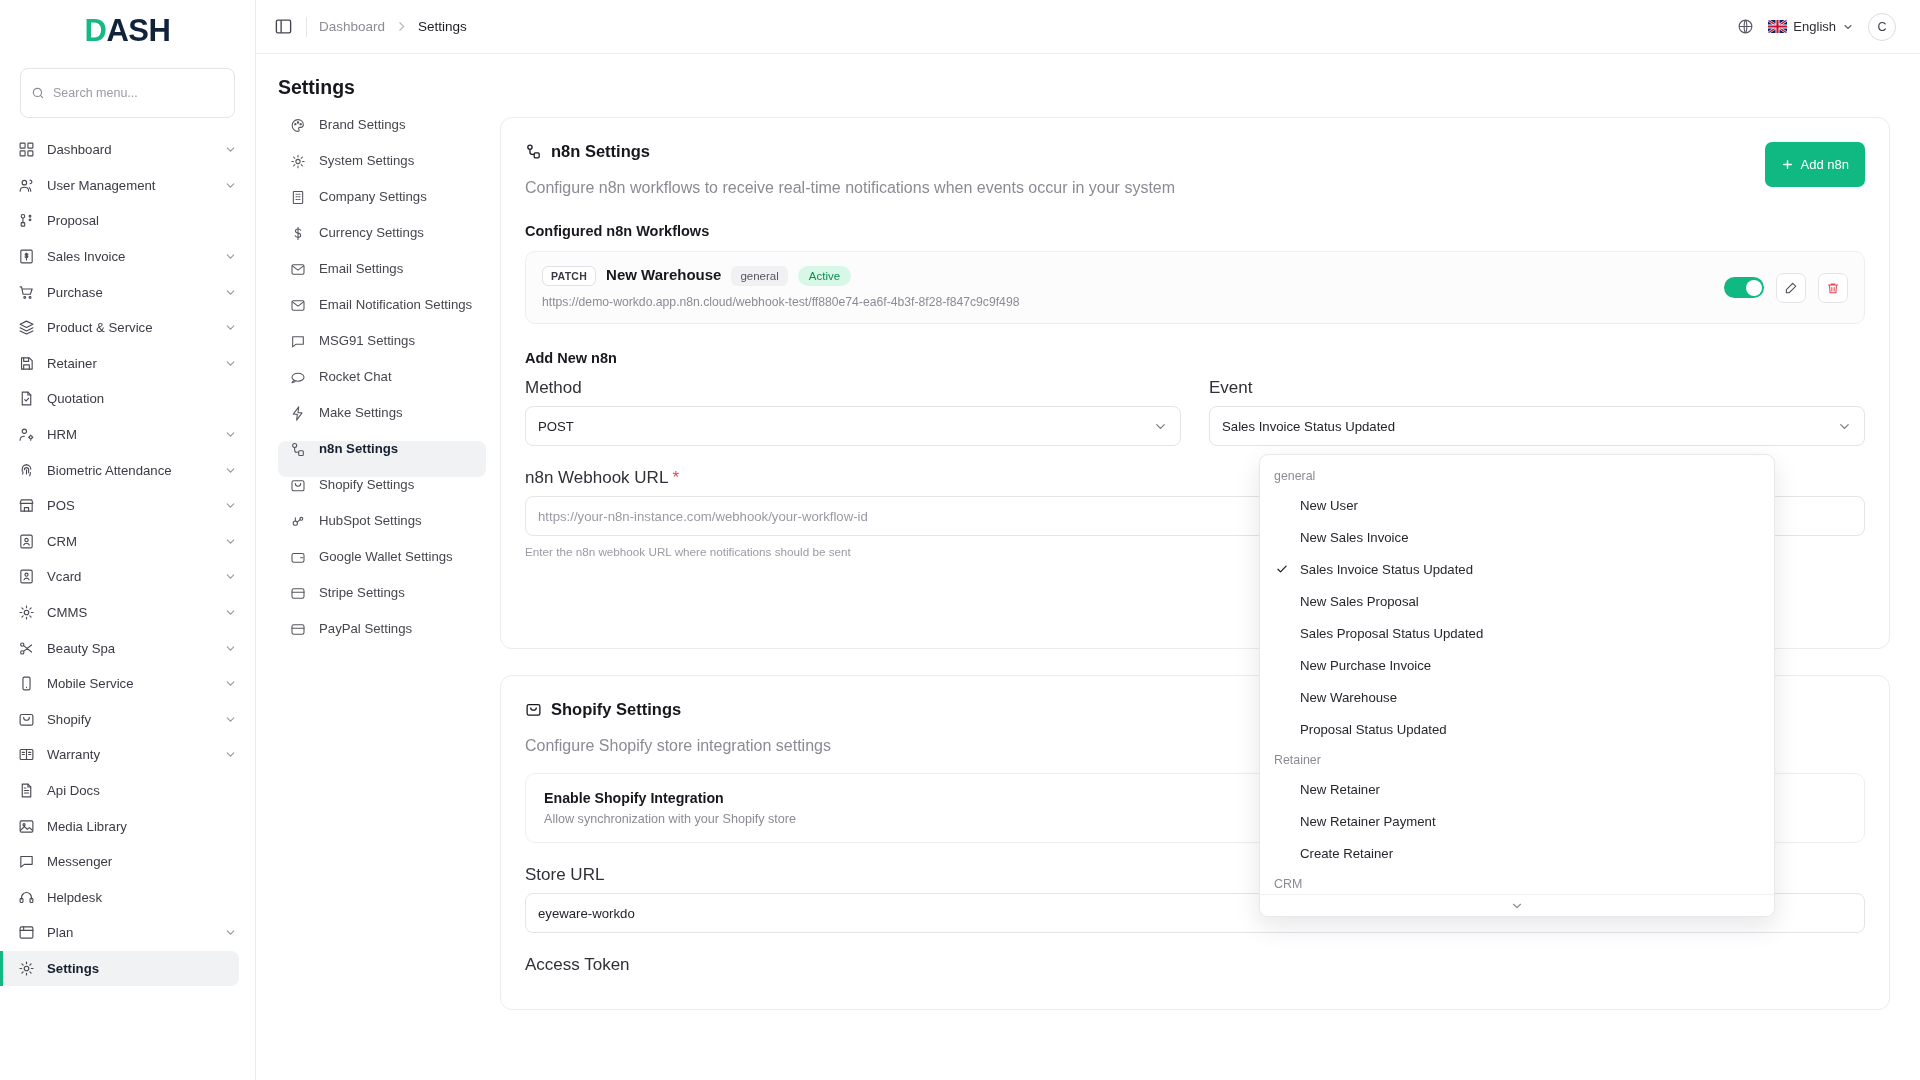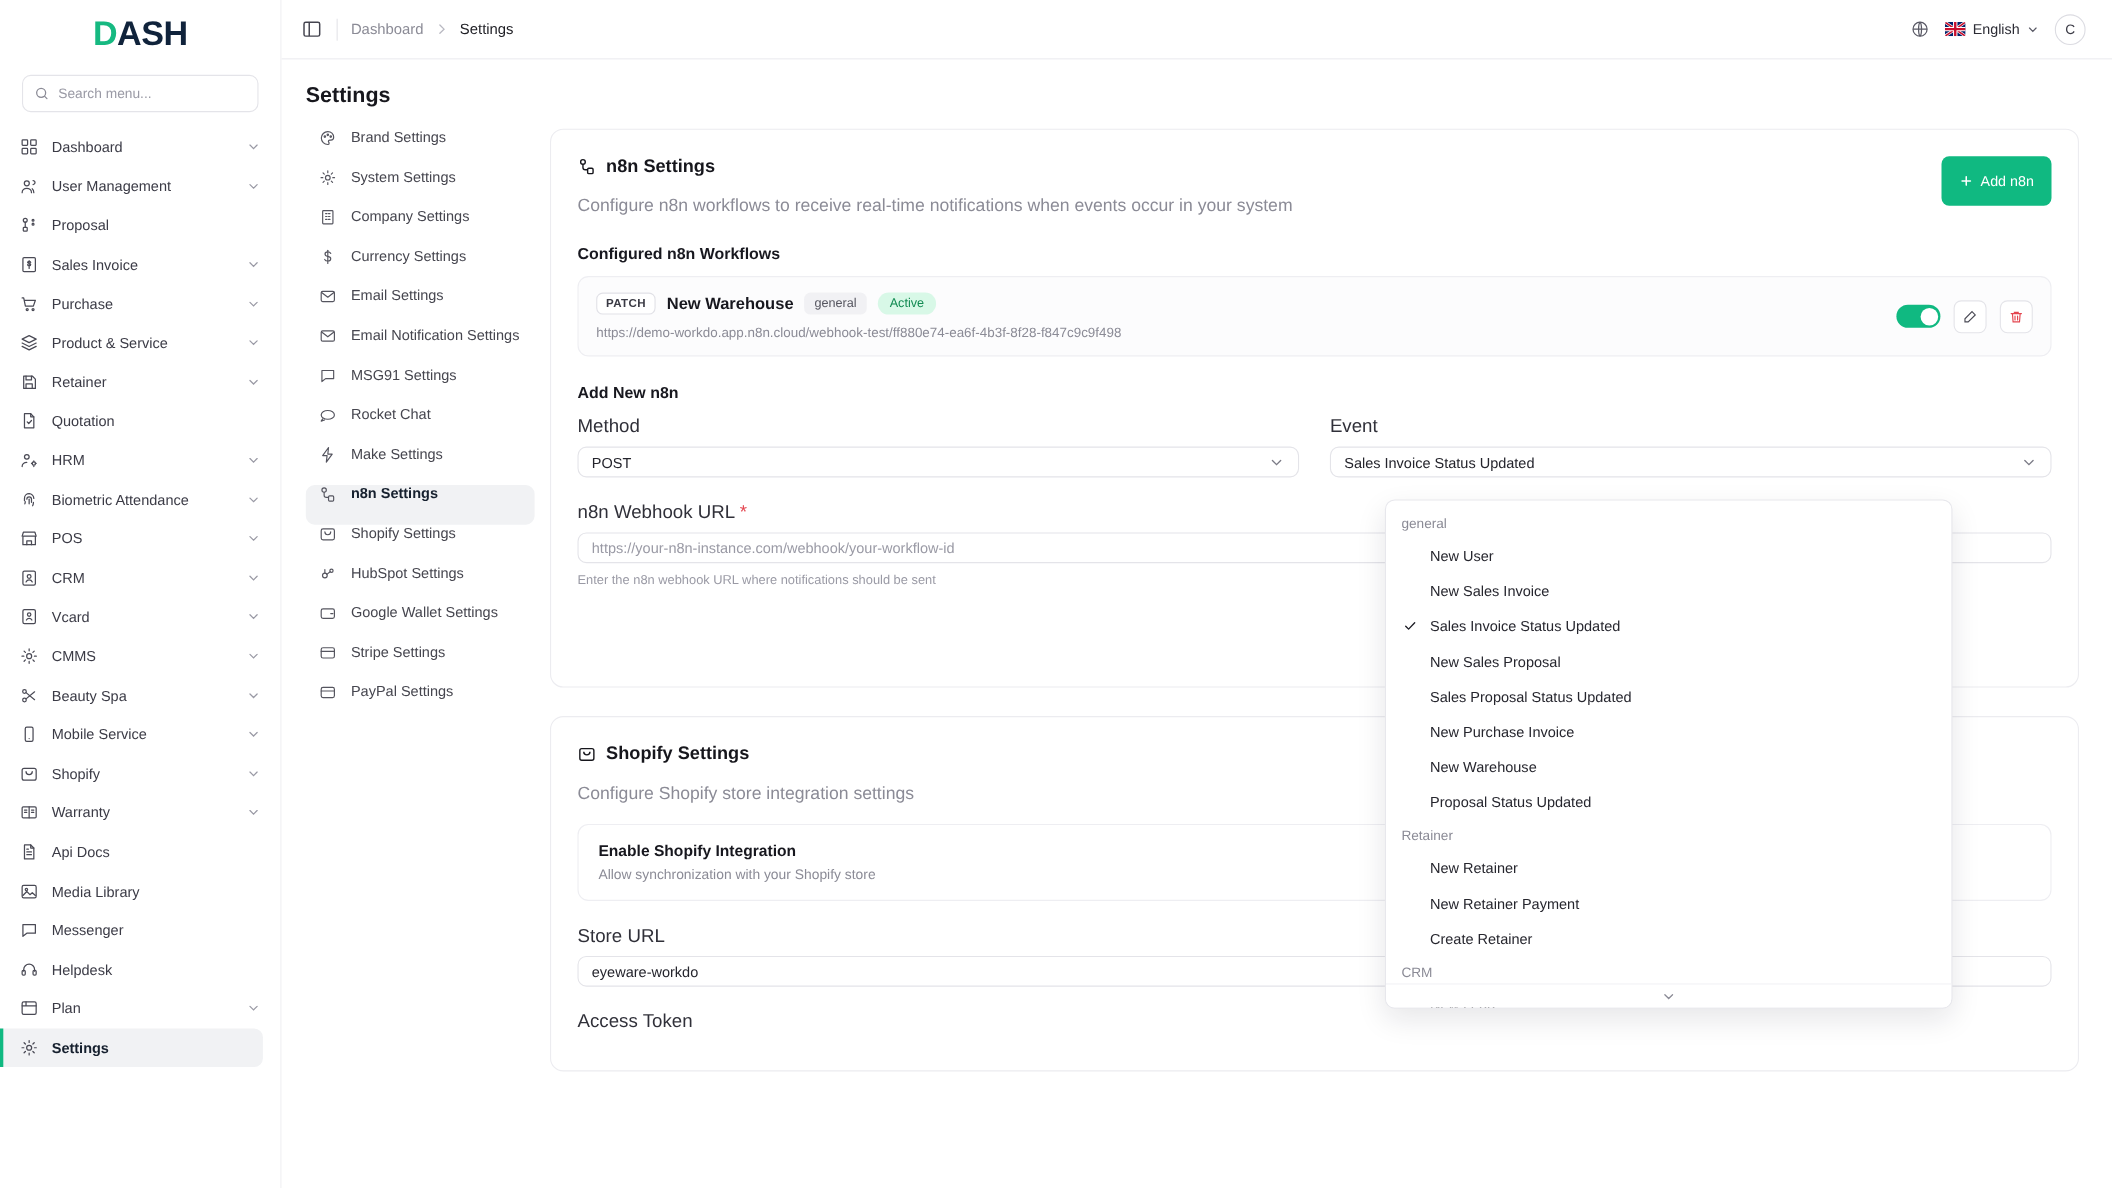--- a/index.html
+++ b/index.html
@@ -20,21 +20,21 @@
     display: flex; flex-direction: column;
     padding: 0 0 0 0;
     overflow: hidden;
   }
   .logo-wrap { height: 62px; display:flex; align-items:center; justify-content:center; }
   .logo { font-size: 31px; font-weight: 800; letter-spacing: -0.5px; display:flex; align-items:center; }
   .logo .d { color: #16b981; }
   .logo .rest { color: #10233b; }
   .search-wrap { padding: 6px 20px 10px 20px; }
   .search-box {
-    height: 34px; border: 1px solid #e4e4e9; border-radius: 8px;
+    height: 50px; border: 1px solid #e4e4e9; border-radius: 8px;
     display: flex; align-items: center; gap: 8px; padding: 0 10px;
     background: #fff;
   }
   .search-box input {
     border: none; outline: none; font-size: 12.5px; color: #8b8b96;
     font-family: "Liberation Sans", sans-serif; width: 100%; background: transparent;
   }
   .search-box input::placeholder { color: #9a9aa5; }
   .nav { flex: 1; overflow: hidden; padding-top: 4px; }
   .nav-item {
@@ -109,21 +109,21 @@
     font-size: 13px; font-weight:500; display:flex; align-items:center; gap:7px;
     cursor:pointer; font-family:"Liberation Sans", sans-serif;
   }
   .section-label { font-size: 14.5px; font-weight:600; color:#18181f; margin: 26px 0 12px 0; }
 
   .wf-card {
     border:1px solid #eeeef2; border-radius:10px; background:#fcfcfd;
     padding: 14px 16px; display:flex; align-items:center;
   }
   .wf-left { min-width:0; }
-  .wf-row1 { display:flex; align-items:center; gap: 10px; }
+  .wf-row1 { display:flex; gap: 10px; }
   .chip-method {
     border:1px solid #e1e1e7; border-radius: 6px; padding: 3px 8px;
     font-size: 10.5px; font-weight:600; color:#3a3a44; background:#fff; letter-spacing:.3px;
   }
   .wf-name { font-size: 15px; font-weight:600; color:#17171e; }
   .chip-grey { background:#f1f1f4; color:#55555f; border-radius: 6px; padding: 4px 9px; font-size: 11.5px; }
   .chip-green { background:#d8f8e7; color:#128a52; border-radius: 11px; padding: 4px 11px; font-size: 11.5px; }
   .wf-url { font-size: 12.2px; color:#8b8b96; margin-top: 9px; white-space:nowrap; overflow:hidden; text-overflow:ellipsis; }
   .wf-actions { margin-left:auto; display:flex; align-items:center; gap: 12px; }
   .toggle { width:40px;height:21px;border-radius:11px;background:#10b981;position:relative;cursor:pointer;flex:0 0 40px;}
@@ -132,21 +132,21 @@
     width:30px;height:30px;border:1px solid #e4e4e9;border-radius:7px;background:#fff;
     display:flex;align-items:center;justify-content:center;cursor:pointer;color:#4a4a55;
   }
   .icon-btn.danger { color:#e4454f; }
 
   .form-grid { display:flex; gap: 28px; margin-top: 6px; }
   .fg { flex: 1; min-width: 0; }
   .f-label { font-size: 17px; color:#303039; margin-bottom: 8px; font-weight:500;}
   .f-label .req { color:#e4454f; }
   .f-select, .f-input {
-    height: 28px; border:1px solid #e4e4e9; border-radius: 8px; background:#fff;
+    height: 40px; border:1px solid #e4e4e9; border-radius: 8px; background:#fff;
     display:flex; align-items:center; padding: 0 12px; font-size: 13.2px; color:#24242c;
     position:relative; cursor:pointer;
   }
   .f-input.ph { color:#9a9aa5; }
   .f-select .cv { width:15px;height:15px;margin-left:auto;color:#7c7c87;display:flex;}
   .f-help { font-size: 11.7px; color:#9a9aa5; margin-top: 9px; }
   .spacer-row { height: 36px; }
 
   .shopify-inner {
     border:1px solid #eeeef2; border-radius:10px; padding: 16px 18px; margin-top: 18px;

